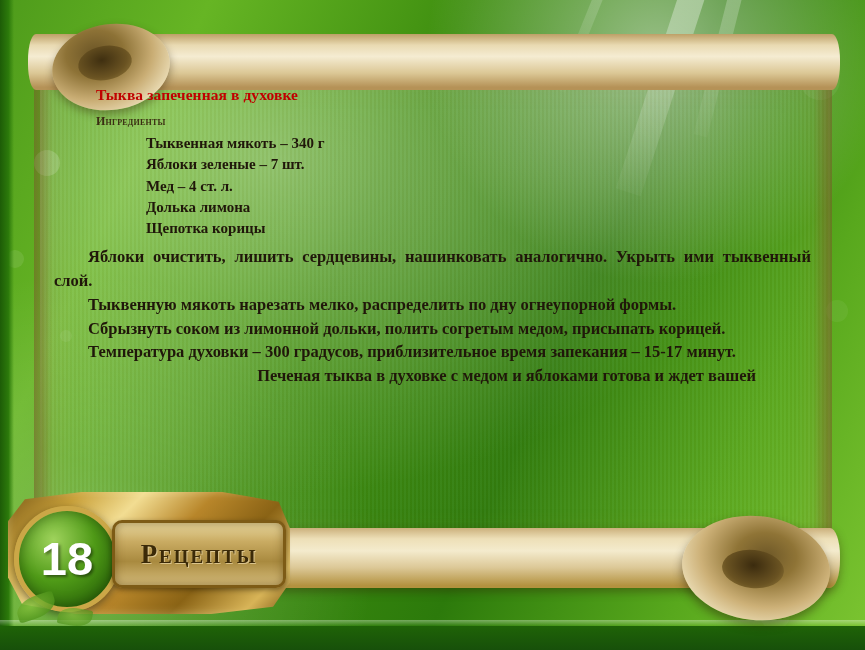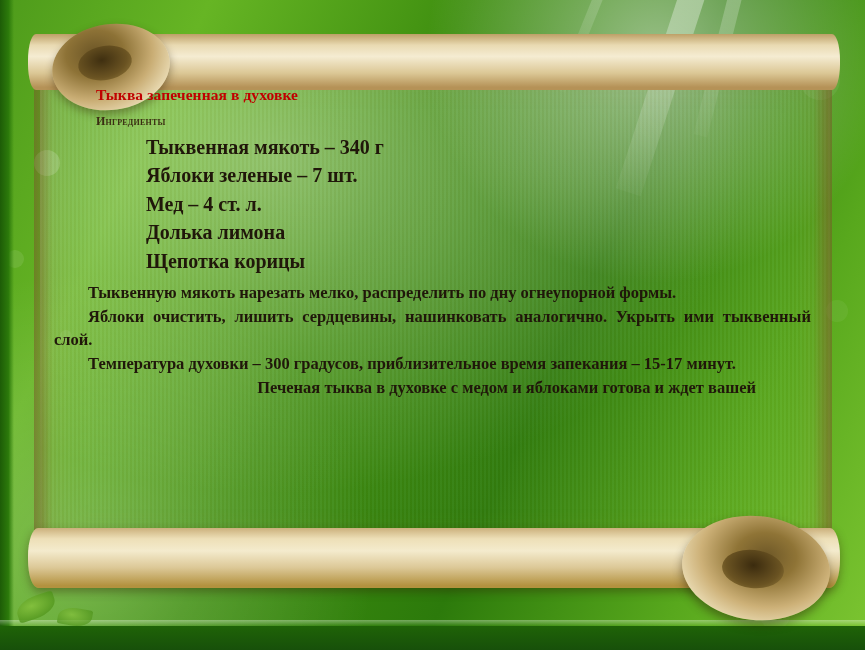--- a/index.html
+++ b/index.html
@@ -200,21 +200,21 @@
     font-weight: bold;
     letter-spacing: 0.2px;
     margin: 0 0 4px 0;
   }
   .ingredients {
     list-style: none;
     margin: 0 0 6px 0;
     padding: 0 0 0 50px;
   }
   .ingredients li {
-    font-size: 20px;
+    font-size: 15px;
     font-weight: bold;
     color: #20170a;
     line-height: 1.42;
     white-space: nowrap;
   }
   .para {
     font-size: 16.5px;
     font-weight: bold;
     color: #20170a;
     line-height: 1.44;
@@ -352,24 +352,34 @@
     <p class="ingredients-label">Ингредиенты</p>
 
     <ul class="ingredients">
       <li>Тыквенная мякоть – 340 г</li>
       <li>Яблоки зеленые – 7 шт.</li>
       <li>Мед – 4 ст. л.</li>
       <li>Долька лимона</li>
       <li>Щепотка корицы</li>
     </ul>
 
+    <p class="para">Яблоки очистить, лишить сердцевины, нашинковать аналогично. Укрыть ими тыквенный слой.</p>
     <p class="para">Тыквенную мякоть нарезать мелко, распределить по дну огнеупорной формы.</p>
-    <p class="para">Яблоки очистить, лишить сердцевины, нашинковать аналогично. Укрыть ими тыквенный слой.</p>
+    <p class="para">Сбрызнуть соком из лимонной дольки, полить согретым медом, присыпать корицей.</p>
     <p class="para">Температура духовки – 300 градусов, приблизительное время запекания – 15-17 минут.</p>
 
     <p class="para narrow">Печеная тыква в духовке с медом и яблоками готова и ждет вашей</p>
   </div>
 
+  <div class="badge">
+    <div class="badge-frame"></div>
+    <div class="badge-circle">
+      <span class="badge-number">18</span>
+    </div>
+    <div class="badge-plate">
+      <span class="badge-plate-text">Рецепты</span>
+    </div>
+  </div>
 
   <div class="leaf" style="left:16px;top:596px;width:40px;height:22px;transform:rotate(-18deg);opacity:.8;"></div>
   <div class="leaf" style="left:58px;top:608px;width:34px;height:18px;transform:rotate(10deg);opacity:.7;"></div>
 
 </div>
 
 </body></html>

